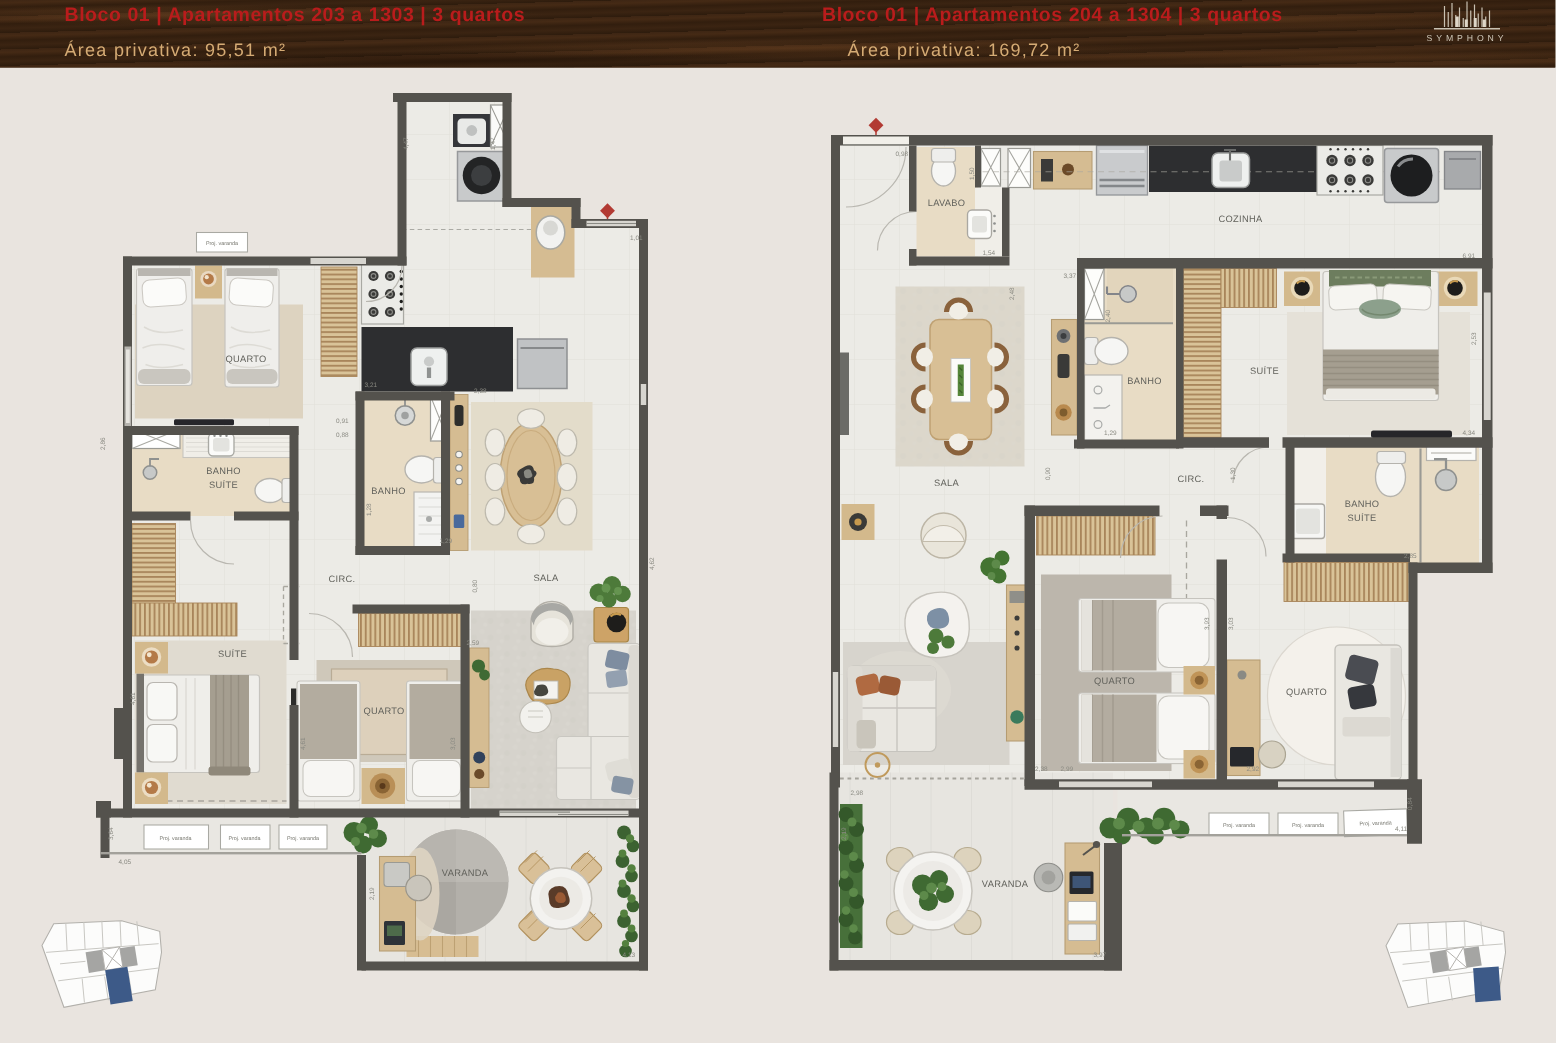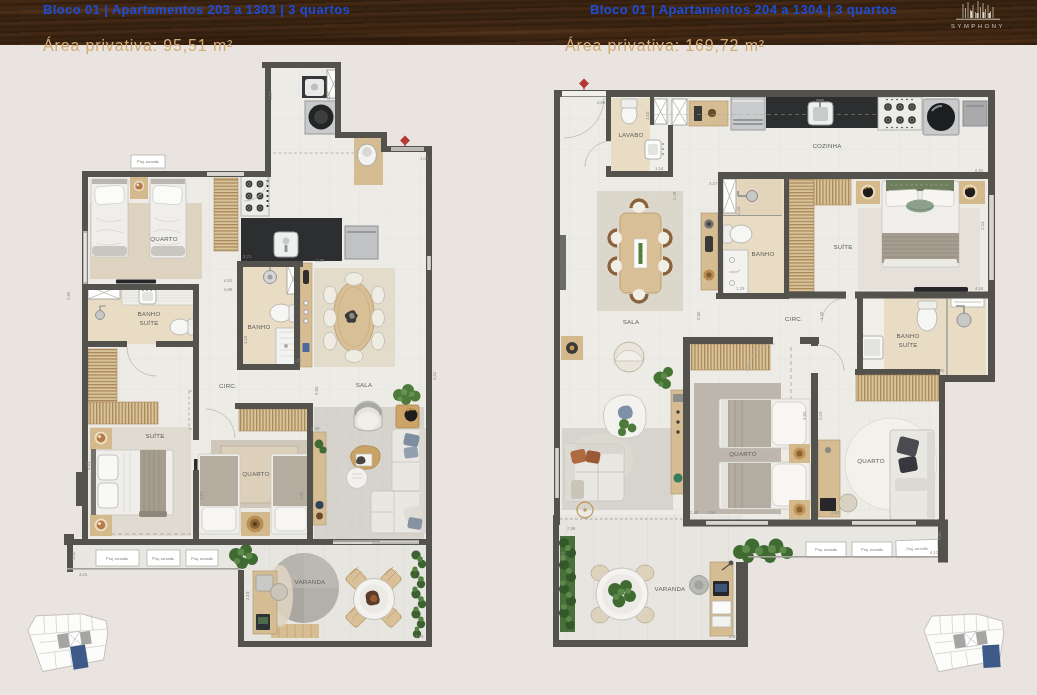--- a/index.html
+++ b/index.html
@@ -6,36 +6,36 @@
   body{width:1037px;height:695px;background:#e9e4df;font-family:"Liberation Sans",sans-serif;overflow:hidden;position:relative;}
   .hdr{position:absolute;left:0;top:0;width:1037px;height:45px;
     background:
       radial-gradient(ellipse 320px 10px at 140px 10px, rgba(139,86,43,.30), rgba(0,0,0,0) 70%),
       radial-gradient(ellipse 360px 9px at 520px 32px, rgba(130,80,40,.26), rgba(0,0,0,0) 70%),
       radial-gradient(ellipse 320px 9px at 820px 14px, rgba(134,83,41,.25), rgba(0,0,0,0) 70%),
       radial-gradient(ellipse 340px 8px at 300px 40px, rgba(30,16,6,.5), rgba(0,0,0,0) 70%),
       radial-gradient(ellipse 360px 8px at 900px 38px, rgba(136,84,42,.22), rgba(0,0,0,0) 70%),
       repeating-linear-gradient(178.5deg, #3e2614 0px, #452a15 2px, #321e0e 5px, #3b2412 8px, #2e1c0d 11px),
       #36210f;}
-  .h1a{position:absolute;top:3px;font-size:13px;line-height:13px;font-weight:bold;color:#1d4ed8;letter-spacing:0.37px;white-space:nowrap;}
-  .h2a{position:absolute;top:40px;font-size:16px;line-height:12px;color:#d5ab74;letter-spacing:0.85px;white-space:nowrap;}
+  .h1a{position:absolute;top:3px;font-size:13px;line-height:13px;font-weight:bold;color:#b91c1c;letter-spacing:0.37px;white-space:nowrap;}
+  .h2a{position:absolute;top:27px;font-size:12px;line-height:12px;color:#d5ab74;letter-spacing:0.85px;white-space:nowrap;}
   .lbl{fill:#62625c;font-family:"Liberation Sans",sans-serif;font-size:6.2px;letter-spacing:.2px;}
   .dim{fill:#8a8a82;font-family:"Liberation Sans",sans-serif;font-size:4.3px;}
   .pv{fill:#77776f;font-family:"Liberation Sans",sans-serif;font-size:3.6px;}
 </style>
 </head>
 <body>
 
 <div class="hdr"></div>
 
 <div class="h1a" style="left:43px;">Bloco 01 | Apartamentos 203 a 1303 | 3 quartos</div>
 
 <div class="h2a" style="left:43px;">Área privativa: 95,51 m²</div>
 
-<div class="h1a" style="left:590px;">Bloco 01 | Apartamentos 204 a 1304 | 3 quartos</div>
+<div class="h1a" style="left:548px;">Bloco 01 | Apartamentos 204 a 1304 | 3 quartos</div>
 
 <div class="h2a" style="left:565px;">Área privativa: 169,72 m²</div>
 
 <svg style="position:absolute;left:940px;top:0px" width="80" height="36" viewBox="0 0 80 36">
   <g stroke="#c9c1b2" fill="none">
     <path d="M23 4 V18 M25.5 8 V18 M28 2 V18 M30.5 10 V18 M33 5 V18 M35.5 12 V18 M38 1 V18 M40.5 7 V18 M43 3 V18 M45.5 9 V18 M48 5 V18 M50.5 11 V18 M53 7 V18" stroke-width="0.8"></path>
     <path d="M31.5 11 V18 M37.5 13 V18 M43.5 12 V18 M49.5 13 V18" stroke-width="2" stroke="#ded6c8"></path>
     <path d="M16 19.2 H60" stroke-width="1"></path>
   </g>
   <text x="38" y="27.5" text-anchor="middle" font-family="Liberation Sans,sans-serif" font-size="5.8" letter-spacing="2.6" fill="#cfc7b8">SYMPHONY</text>

